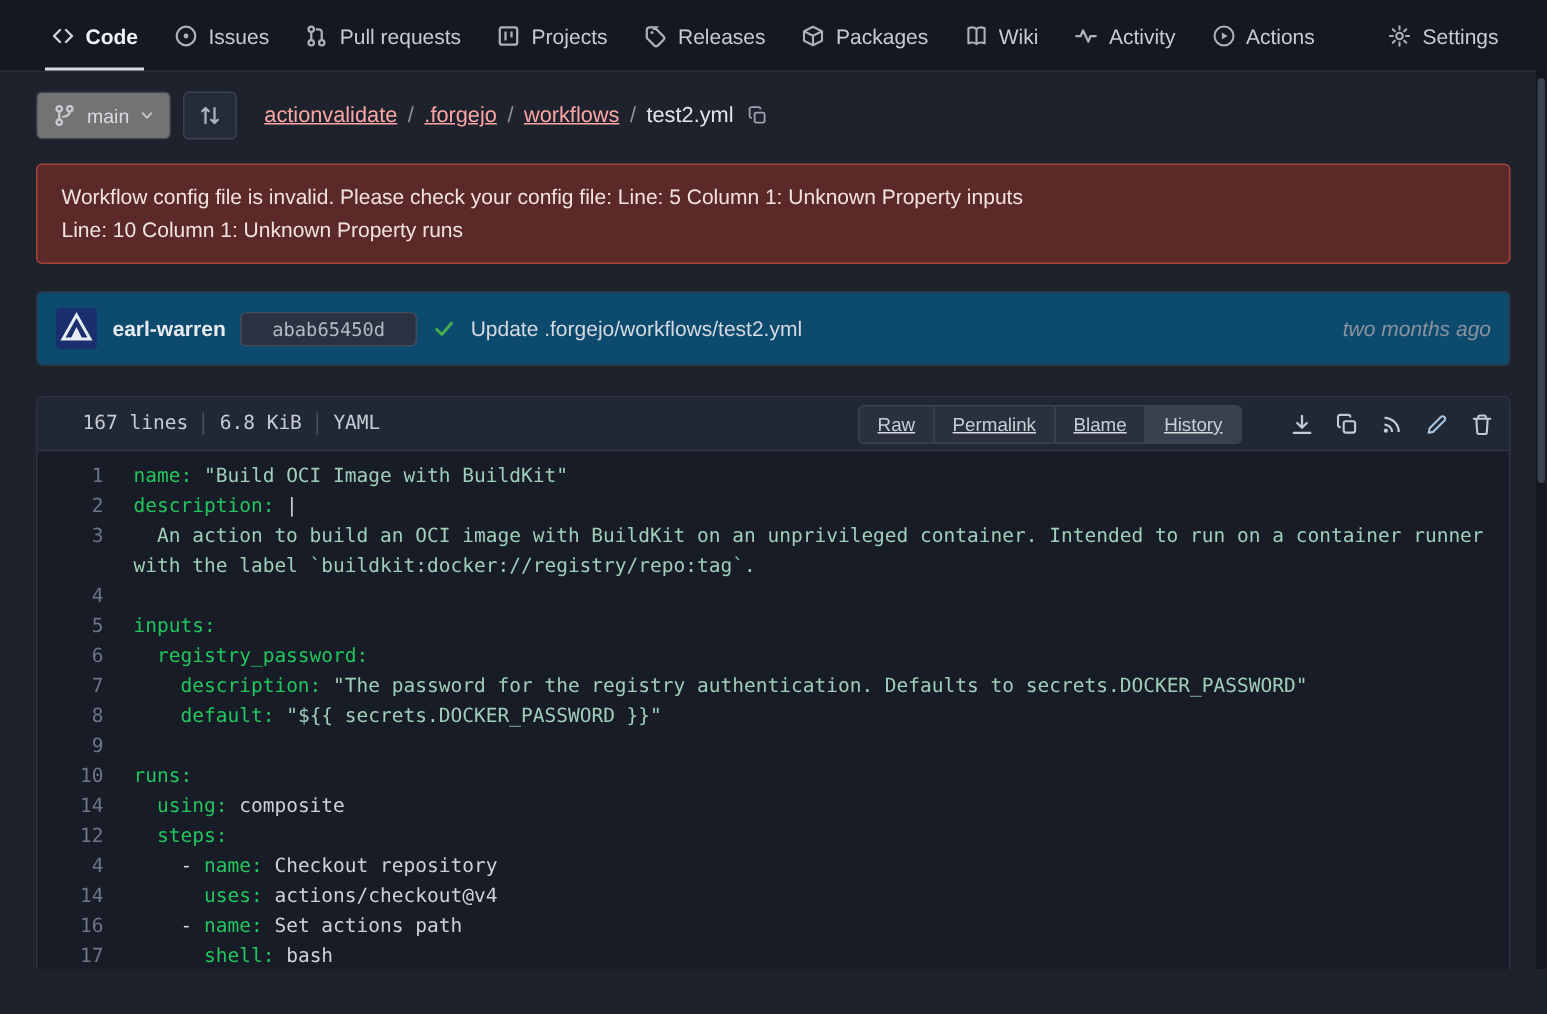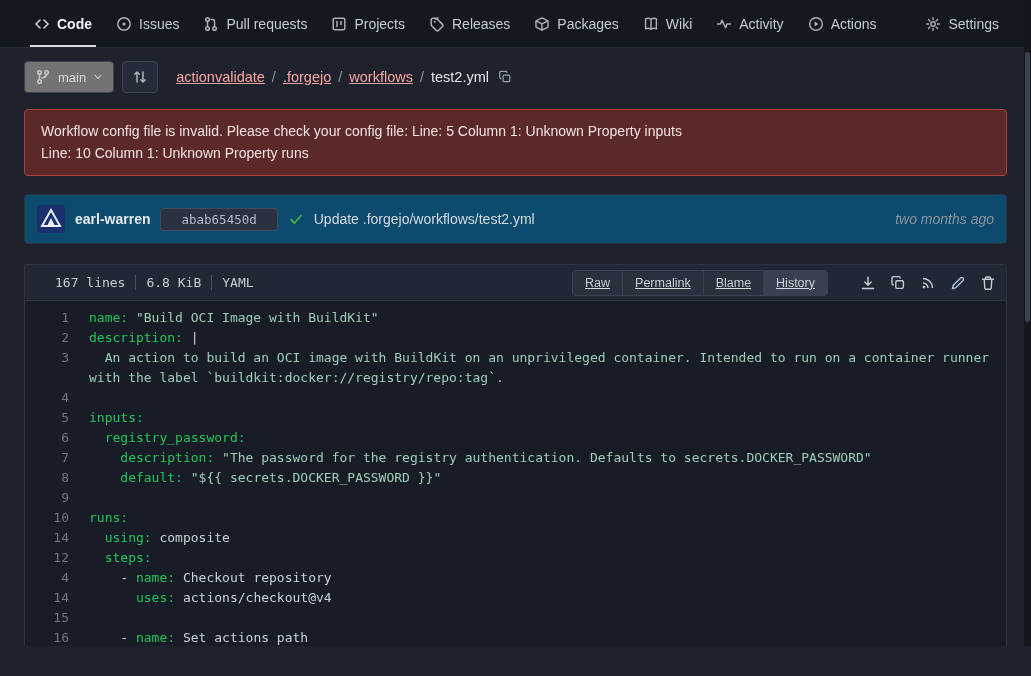--- a/index.html
+++ b/index.html
@@ -340,24 +340,20 @@
         </div>
         <div class="code-row">
           <span class="ln">4</span>
           <span class="lc"><span class="tok-plain">    - </span><span class="tok-key">name:</span><span class="tok-plain"> Checkout repository</span></span>
         </div>
         <div class="code-row">
           <span class="ln">14</span>
           <span class="lc"><span class="tok-plain">      </span><span class="tok-key">uses:</span><span class="tok-plain"> actions/checkout@v4</span></span>
         </div>
         <div class="code-row">
-          <span class="ln">15</span>
-          <span class="lc"></span>
-        </div>
-        <div class="code-row">
           <span class="ln">16</span>
           <span class="lc"><span class="tok-plain">    - </span><span class="tok-key">name:</span><span class="tok-plain"> Set actions path</span></span>
         </div>
         <div class="code-row">
           <span class="ln">17</span>
           <span class="lc"><span class="tok-plain">      </span><span class="tok-key">shell:</span><span class="tok-plain"> bash</span></span>
         </div>
       </div>
   </div>
 

